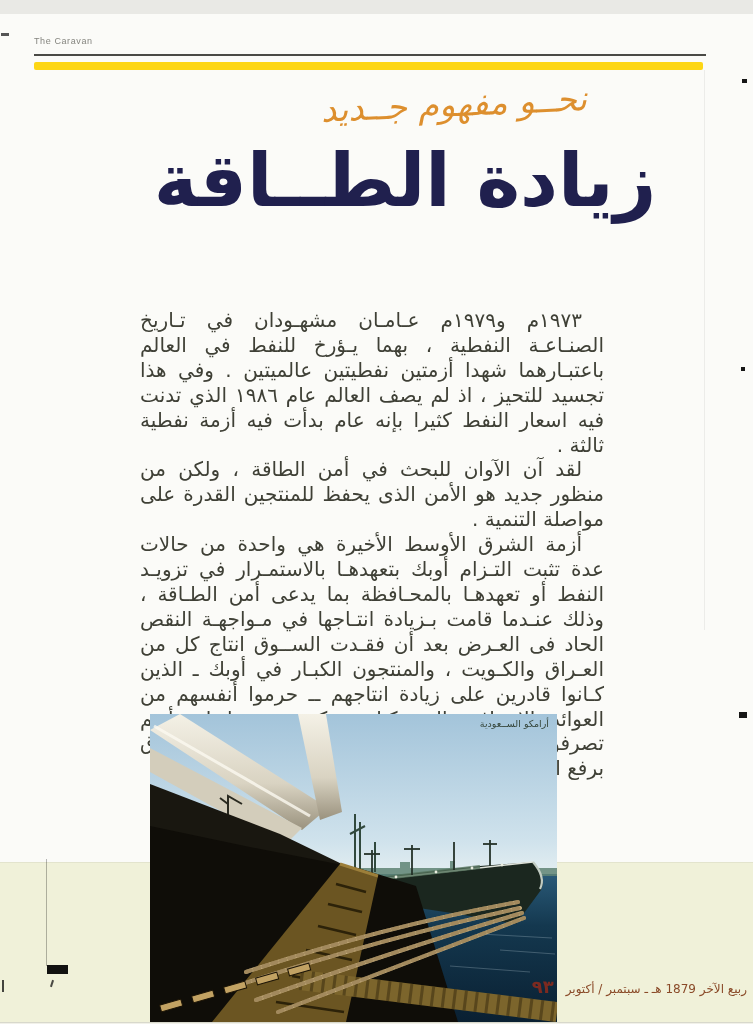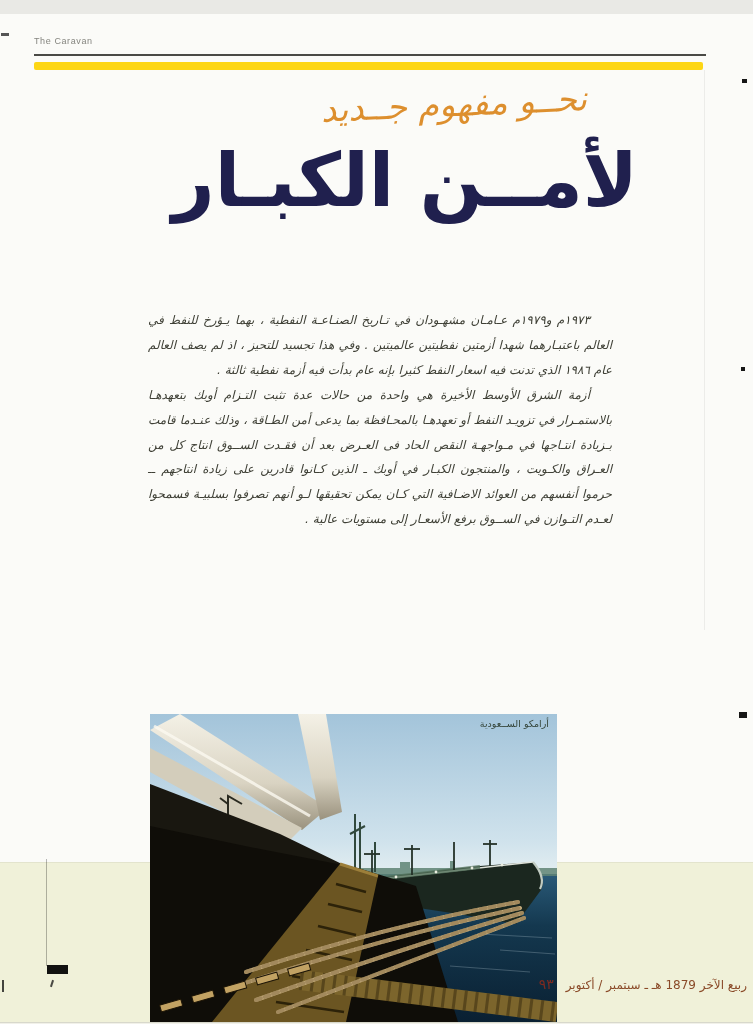--- a/index.html
+++ b/index.html
@@ -32,32 +32,32 @@
   .accent-bar{position:absolute;left:34px;top:48px;width:669px;height:8px;background:var(--accent-yellow);border-radius:2px;}
   
   .kicker{position:absolute;left:258px;top:70px;width:392px;text-align:center;direction:rtl;
     font-size:34px;color:var(--kicker-orange);transform:rotate(-2.5deg);
     font-style:italic;white-space:nowrap;}
   .title{position:absolute;left:130px;top:124px;width:550px;text-align:center;direction:rtl;
     font-size:74px;font-weight:bold;color:var(--title-navy);white-space:nowrap;line-height:1.15;}
   .byline{position:absolute;left:150px;top:256px;width:500px;text-align:center;direction:rtl;
     font-size:13px;color:var(--byline-blue);}
   
-  .body-col{position:absolute;left:148px;top:294px;width:464px;direction:rtl;
-    text-align:justify;font-size:12px;line-height:24.9px;color:var(--body-ink);font-style:italic;}
+  .body-col{position:absolute;left:140px;top:294px;width:464px;direction:rtl;
+    text-align:justify;font-size:20px;line-height:24.9px;color:var(--body-ink);}
   .body-col p{margin:0;text-indent:22px;}
   
   .photo{position:absolute;left:150px;top:700px;width:407px;height:244px;background:#ef4444;}
   .photo svg{display:block;}
   .photo-caption{position:absolute;right:8px;top:4px;direction:rtl;font-size:9.5px;
     color:#22301f;opacity:0.85;}
   
   .footer{position:absolute;right:6px;top:962px;direction:rtl;white-space:nowrap;
     font-size:12px;color:var(--footer-brown);}
-  .footer .pn{color:var(--pagenum-red);font-weight:normal;margin-right:8px;font-size:14px;}
+  .footer .pn{color:var(--pagenum-red);font-weight:bold;margin-right:8px;font-size:18px;}
   
   .mark{position:absolute;background:#161616;}
   .m-topleft{left:1px;top:19px;width:8px;height:3px;background:#555;}
   .m-r1{left:742px;top:65px;width:5px;height:4px;}
   .m-r2{left:741px;top:353px;width:4px;height:4px;}
   .m-r3{left:739px;top:698px;width:8px;height:6px;}
   .fold-line{position:absolute;left:46px;top:845px;width:1px;height:107px;background:rgba(0,0,0,0.28);}
   .fold-block{position:absolute;left:47px;top:951px;width:21px;height:9px;background:#121210;}
   .fold-tick{position:absolute;left:51px;top:966px;width:2px;height:7px;background:#4a4a44;transform:rotate(18deg);}
   .page-tick{position:absolute;left:2px;top:966px;width:2px;height:12px;background:#44443e;}
@@ -68,24 +68,25 @@
 <div class="page">
 
   <div class="cream-band"></div>
   <div class="edge-line"></div>
 
   <div class="masthead">The Caravan</div>
   <div class="header-rule"></div>
   <div class="accent-bar"></div>
 
   <div class="kicker">نحــو مفهوم جــديد</div>
-  <div class="title">لأمــن الكبـار</div>
+  <div class="title">زيادة الطــاقة</div>
 
   <div class="body-col">
     <p>١٩٧٣م و١٩٧٩م عـامـان مشهـودان في تـاريخ الصنـاعـة النفطية ، بهما يـؤرخ للنفط في العالم باعتبـارهما شهدا أزمتين نفطيتين عالميتين . وفي هذا تجسيد للتحيز ، اذ لم يصف العالم عام ١٩٨٦ الذي تدنت فيه اسعار النفط كثيرا بإنه عام بدأت فيه أزمة نفطية ثالثة .</p>
+    <p>لقد آن الآوان للبحث في أمن الطاقة ، ولكن من منظور جديد هو الأمن الذى يحفظ للمنتجين القدرة على مواصلة التنمية .</p>
     <p>أزمة الشرق الأوسط الأخيرة هي واحدة من حالات عدة تثبت التـزام أوبك بتعهدهـا بالاستمـرار في تزويـد النفط أو تعهدهـا بالمحـافظة بما يدعى أمن الطـاقة ، وذلك عنـدما قامت بـزيادة انتـاجها في مـواجهـة النقص الحاد فى العـرض بعد أن فقـدت الســوق انتاج كل من العـراق والكـويت ، والمنتجون الكبـار في أوبك ـ الذين كـانوا قادرين على زيادة انتاجهم ــ حرموا أنفسهم من العوائد الاضـافية التي كـان يمكن تحقيقها لـو أنهم تصرفوا بسلبيـة فسمحوا لعـدم التـوازن في الســوق برفع الأسعـار إلى مستويات عالية .</p>
   </div>
 
   <div class="photo">
     <svg viewBox="0 0 407 308" width="407" height="308">
       <defs>
         <linearGradient id="sky" x1="0" y1="0" x2="0" y2="1">
           <stop offset="0" stop-color="#a3c4da"></stop>
           <stop offset="0.75" stop-color="#cfe2ec"></stop>
           <stop offset="1" stop-color="#e8f1f2"></stop>

